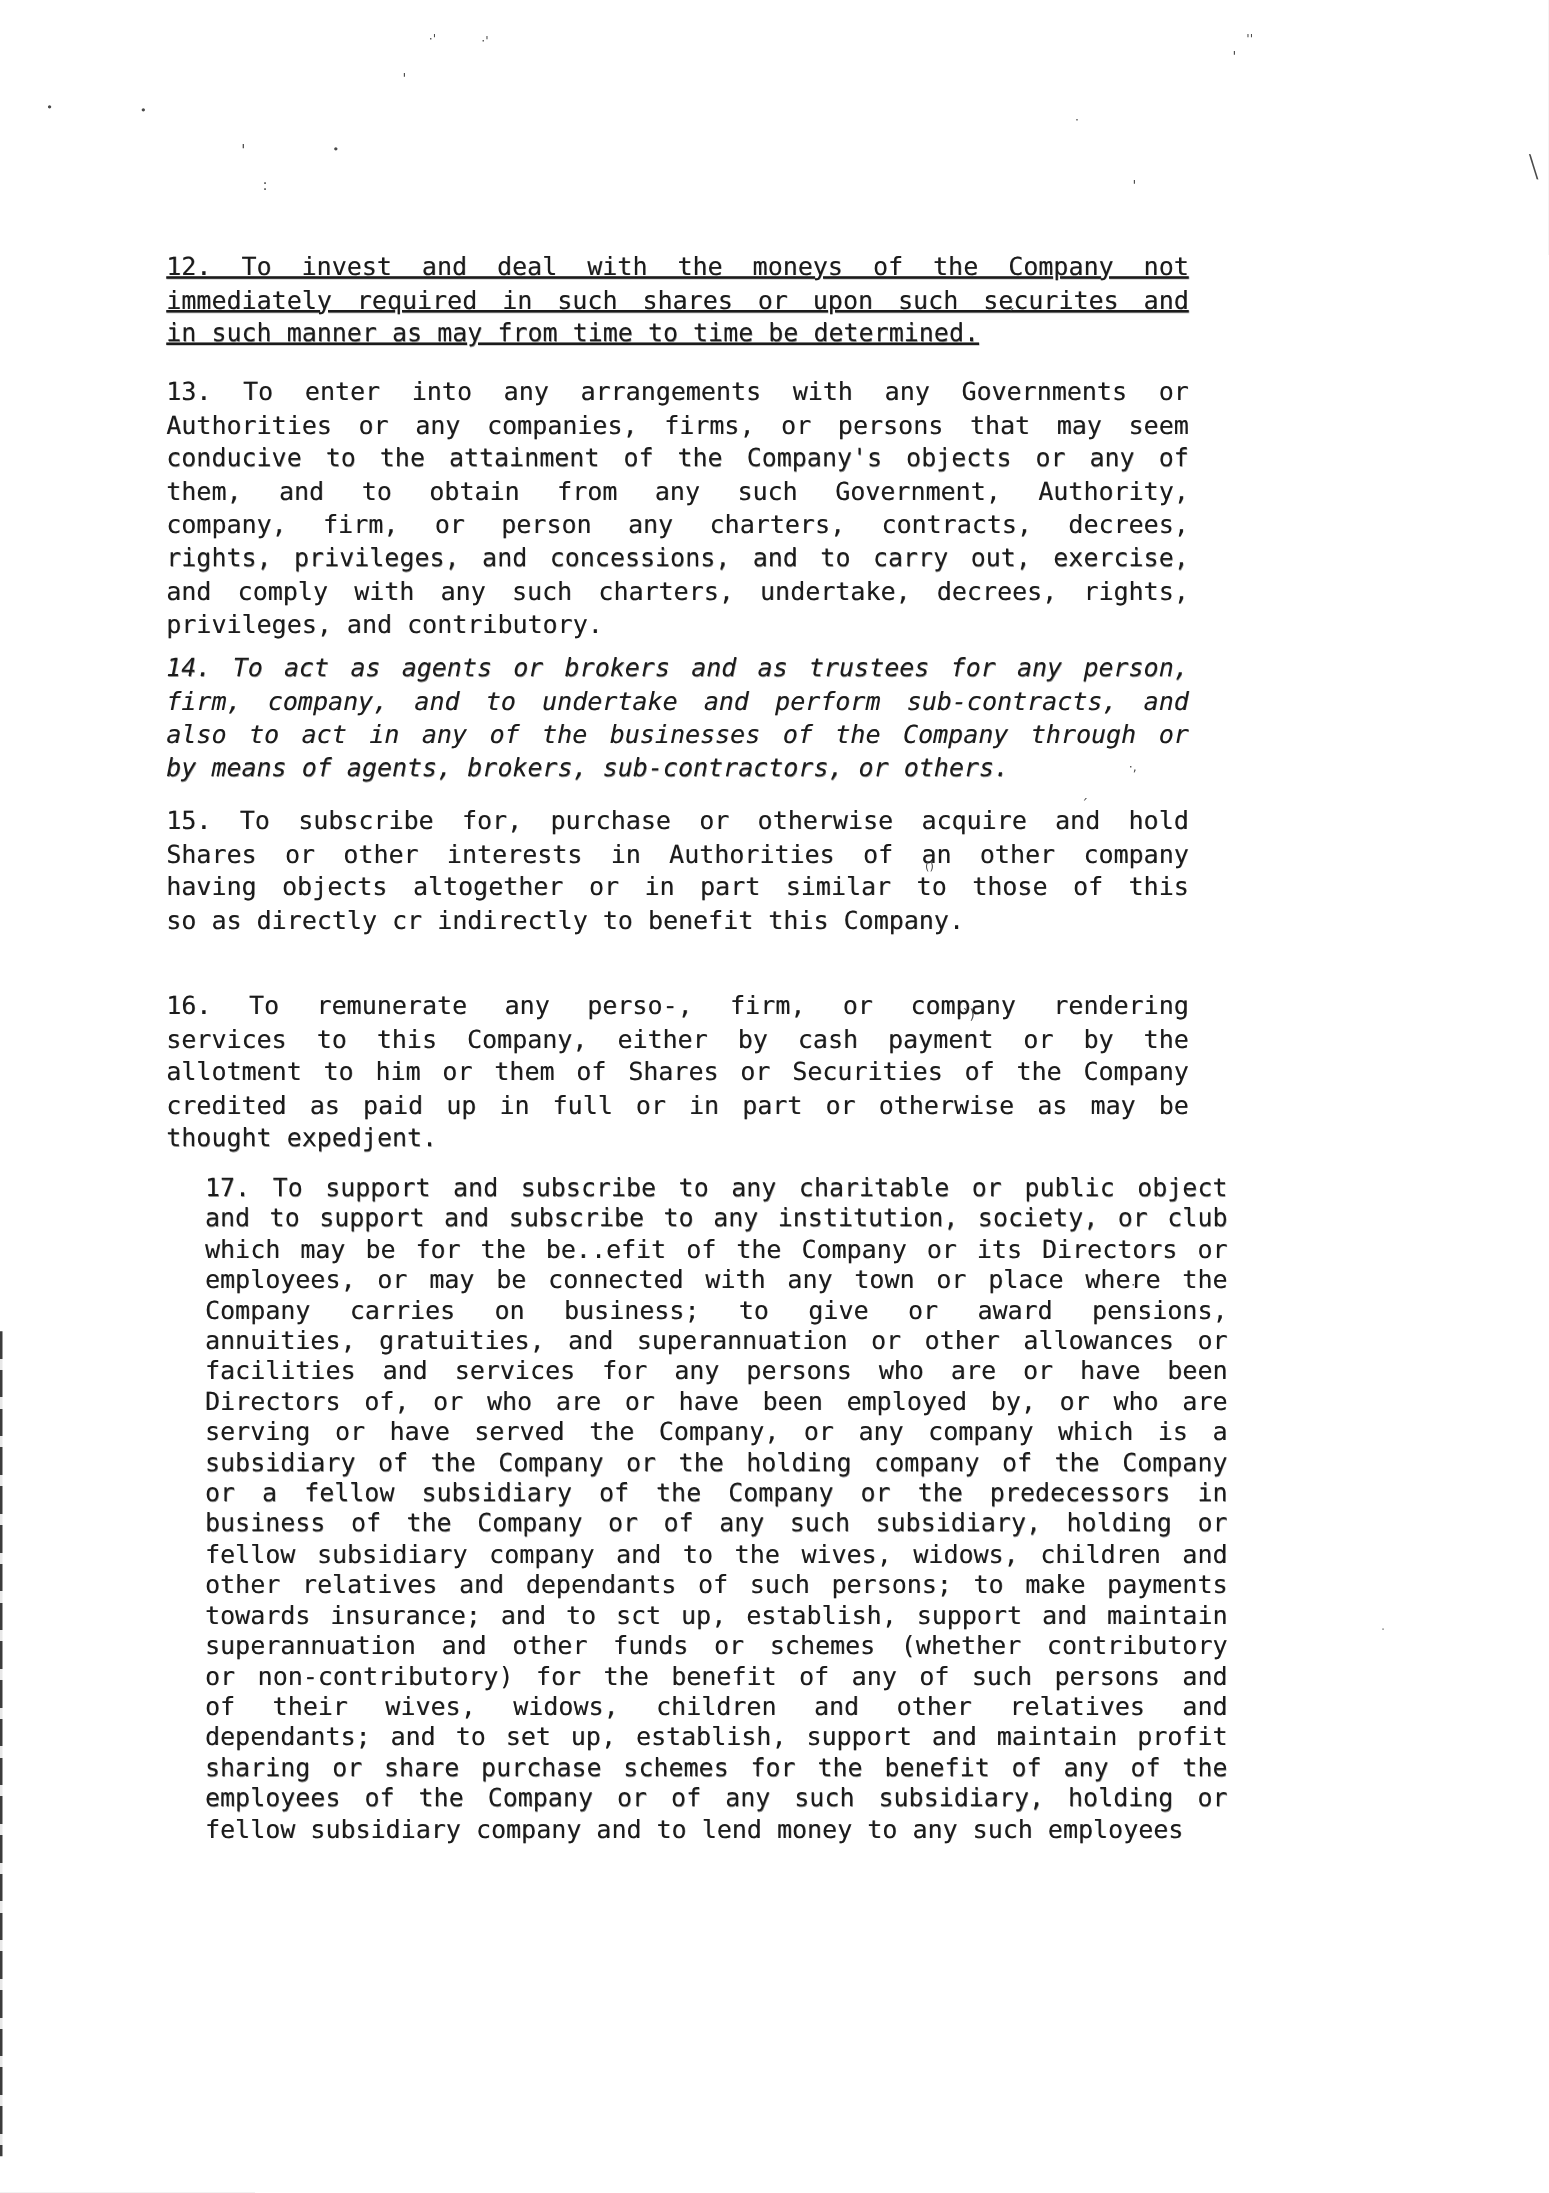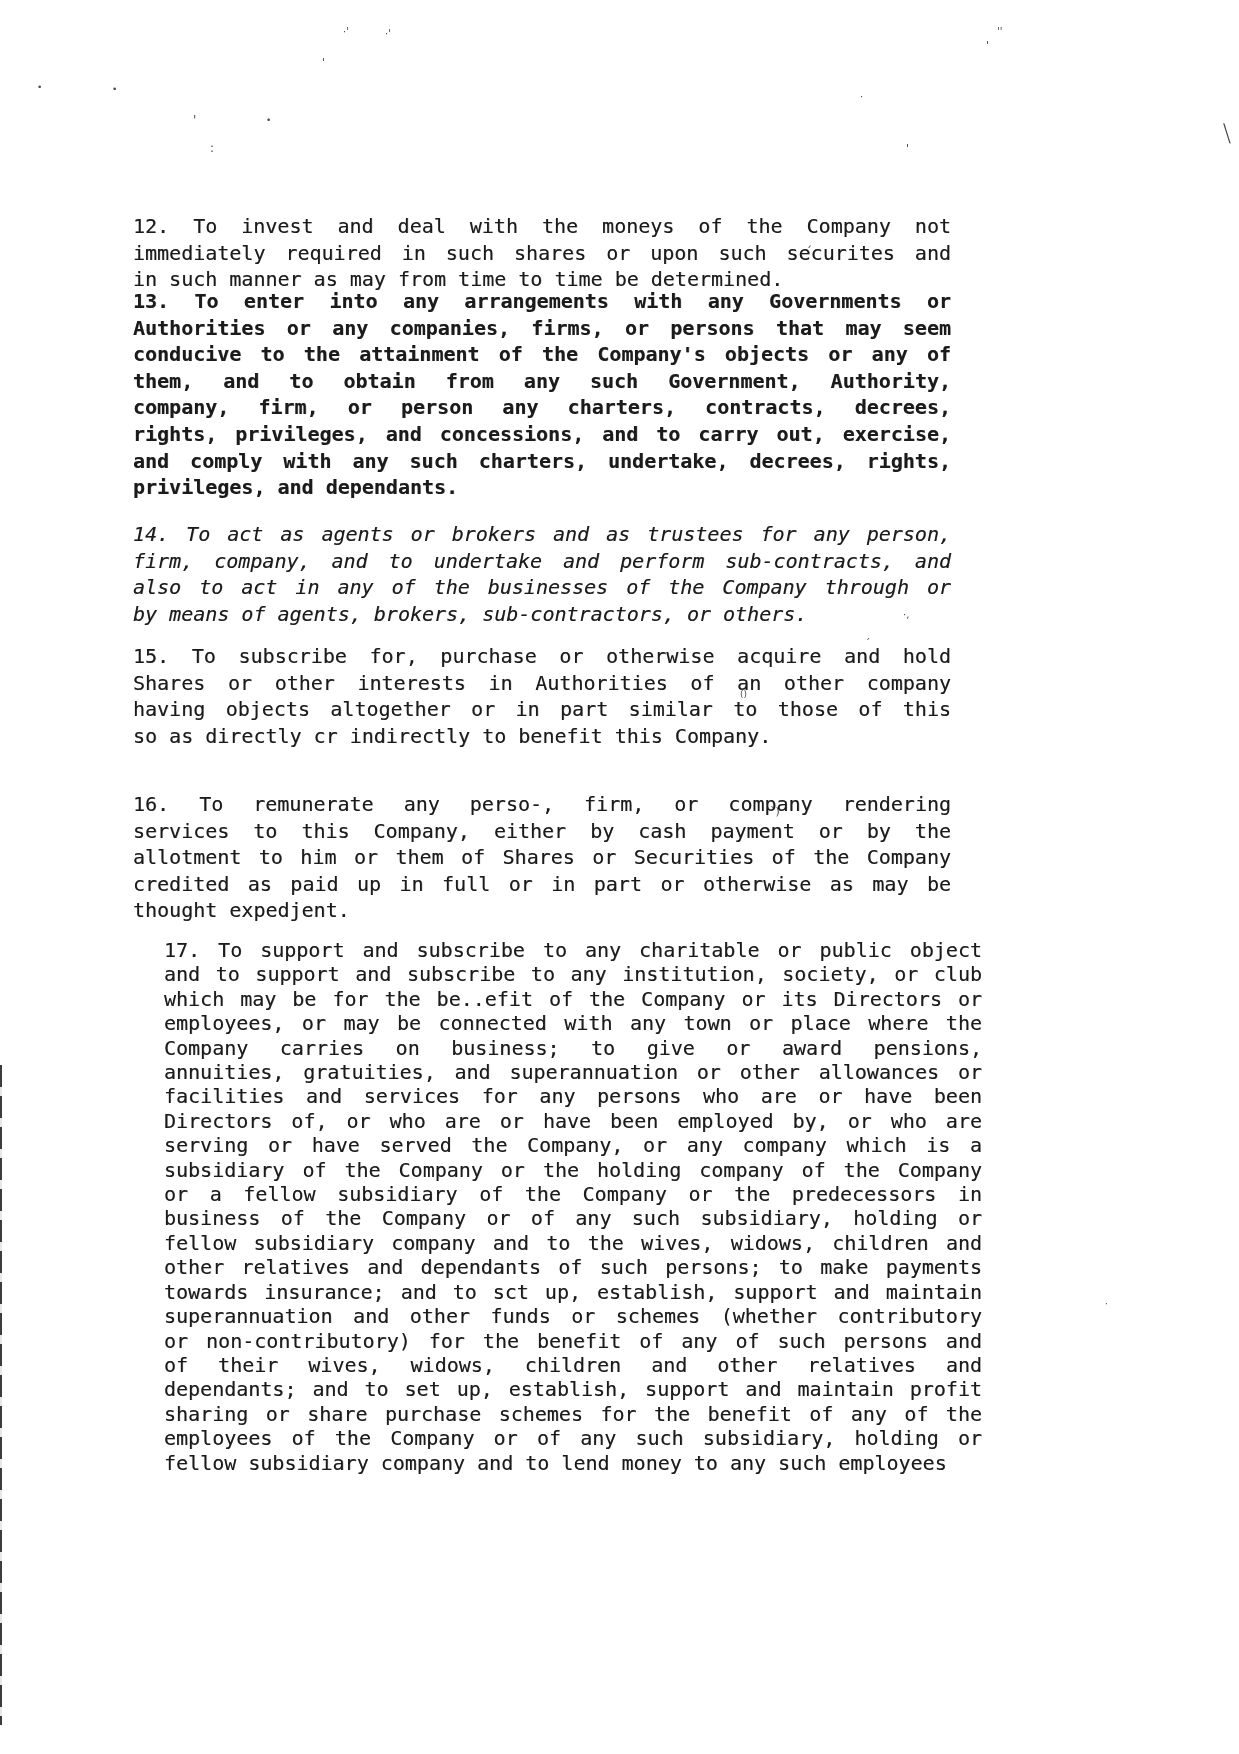--- a/index.html
+++ b/index.html
@@ -12,22 +12,22 @@
     color:#1b1b1b;
     overflow:hidden;
   }
   .clause {
     position:absolute;
     left:133px;
     width:818px;
     font-size:20px;
     text-shadow:0.35px 0.35px 0 rgba(10,10,10,0.45);
   }
-  #clause-12 { top:213px;  line-height:26.6px; }
-  #clause-13 { top:288px;  line-height:26.6px;font-weight:bold; }
+  #clause-12 { top:200px;  line-height:26.6px;text-decoration:underline; }
+  #clause-13 { top:300px;  line-height:26.6px; }
   #clause-14 { top:521px;  line-height:26.6px;font-style:italic; }
   #clause-15 { top:643px;  line-height:26.6px; }
   #clause-16 { top:791px;  line-height:26.6px; }
   #clause-17 { top:938px;  line-height:24.4px;margin-left:31px; }
   .tline { text-align:justify; text-align-last:justify; white-space:normal; }
   .tline.last { text-align-last:left; }
   .speck {
     position:absolute;
     color:#4a4a4a;
     font-family:"DejaVu Sans", sans-serif;
@@ -56,21 +56,21 @@
     </section>
 
   <section class="clause" id="clause-13">
       <div class="tline">13. To enter into any arrangements with any Governments or</div>
       <div class="tline">Authorities or any companies, firms, or persons that may seem</div>
       <div class="tline">conducive to the attainment of the Company's objects or any of</div>
       <div class="tline">them, and to obtain from any such Government, Authority,</div>
       <div class="tline">company, firm, or person any charters, contracts, decrees,</div>
       <div class="tline">rights, privileges, and concessions, and to carry out, exercise,</div>
       <div class="tline">and comply with any such charters, undertake, decrees, rights,</div>
-      <div class="tline last">privileges, and dependants.</div>
+      <div class="tline last">privileges, and contributory.</div>
     </section>
 
   <section class="clause" id="clause-14">
       <div class="tline">14. To act as agents or brokers and as trustees for any person,</div>
       <div class="tline">firm, company, and to undertake and perform sub-contracts, and</div>
       <div class="tline">also to act in any of the businesses of the Company through or</div>
       <div class="tline last">by means of agents, brokers, sub-contractors, or others.</div>
     </section>
 
   <section class="clause" id="clause-15">

